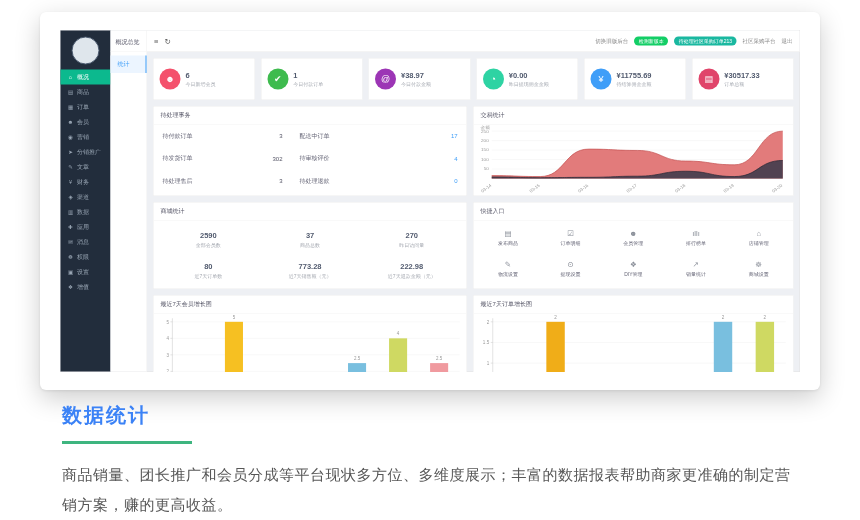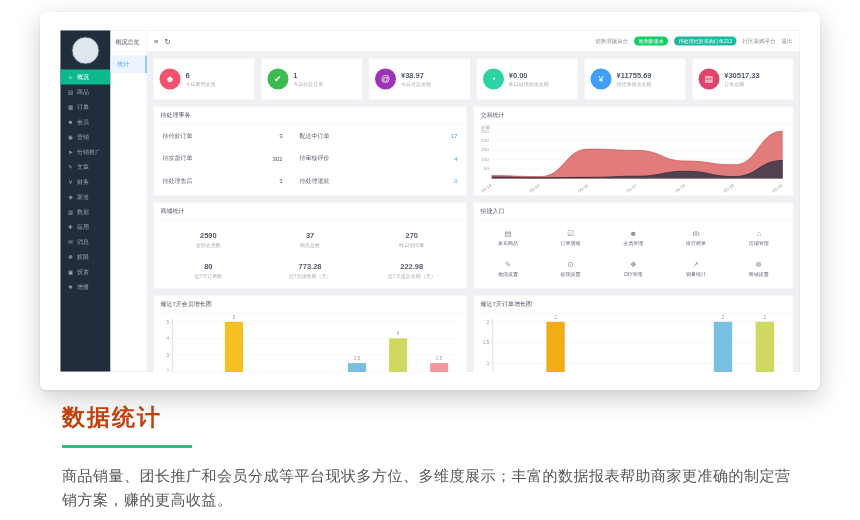--- a/index.html
+++ b/index.html
@@ -76,23 +76,23 @@
   .quick-grid{display:grid;grid-template-columns:repeat(5,1fr);row-gap:26px;
               padding:18px 6px 0;text-align:center;}
   .q-ico{font-size:15px;color:#8a8f99;line-height:1;}
   .q-lab{font-size:10px;color:#667;margin-top:6px;white-space:nowrap;}
   .quick-item{cursor:pointer;}
 
   .panel svg{display:block;width:100%;flex:1;}
 
   
   .caption{position:absolute;left:62px;top:402px;right:58px;}
-  .caption h2{margin:0;font-size:23px;color:#c2410c;font-weight:bold;letter-spacing:2px;}
+  .caption h2{margin:0;font-size:20px;color:#3b82f6;font-weight:bold;letter-spacing:2px;}
   .underline{width:130px;height:3px;background:#3eb57f;margin-top:12px;}
-  .caption p{margin:16px 0 0;font-size:15px;color:#575757;line-height:24px;letter-spacing:.5px;}
+  .caption p{margin:16px 0 0;font-size:15px;color:#575757;line-height:30px;letter-spacing:.5px;}
 </style>
 </head>
 <body>
 
 <div class="shot">
   <div class="scale-box">
     <div class="dash">
 
       <aside class="side">
         <div class="avatar"></div>

